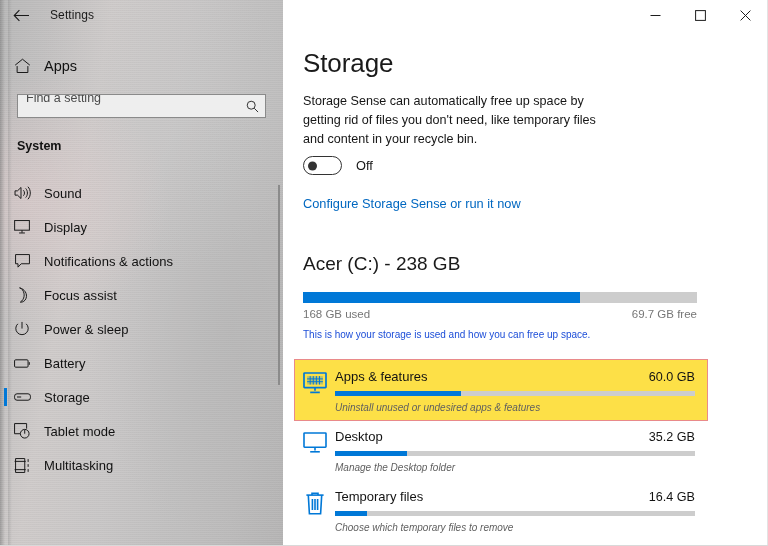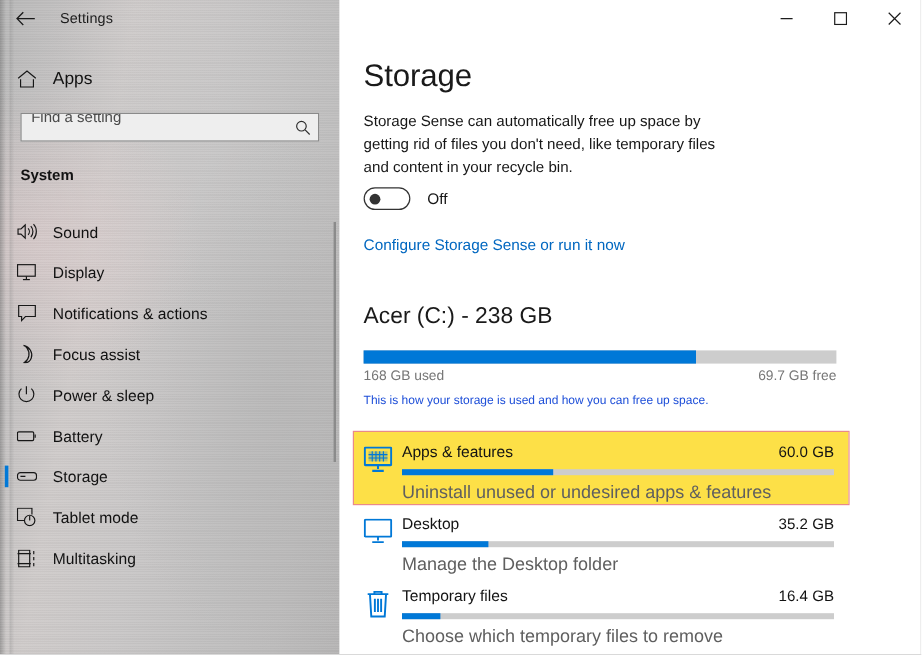--- a/index.html
+++ b/index.html
@@ -328,22 +328,23 @@
   }
   .cat-bar {
     margin-top: 7px;
     height: 5px;
     width: 100%;
     background: #cdcdcd;
   }
   .cat-bar .fill { height: 100%; background: #0078d7; }
   .cat-sub {
     margin-top: 6px;
-    font-size: 15px;
+    font-size: 10px;
     color: #5f5f5f;
+    font-style: italic;
   }
 
   
   .main-edge {
     position: absolute;
     right: 0; top: 0;
     width: 1px; height: 546px;
     background: #e3e3e3;
   }
   .bottom-edge {

